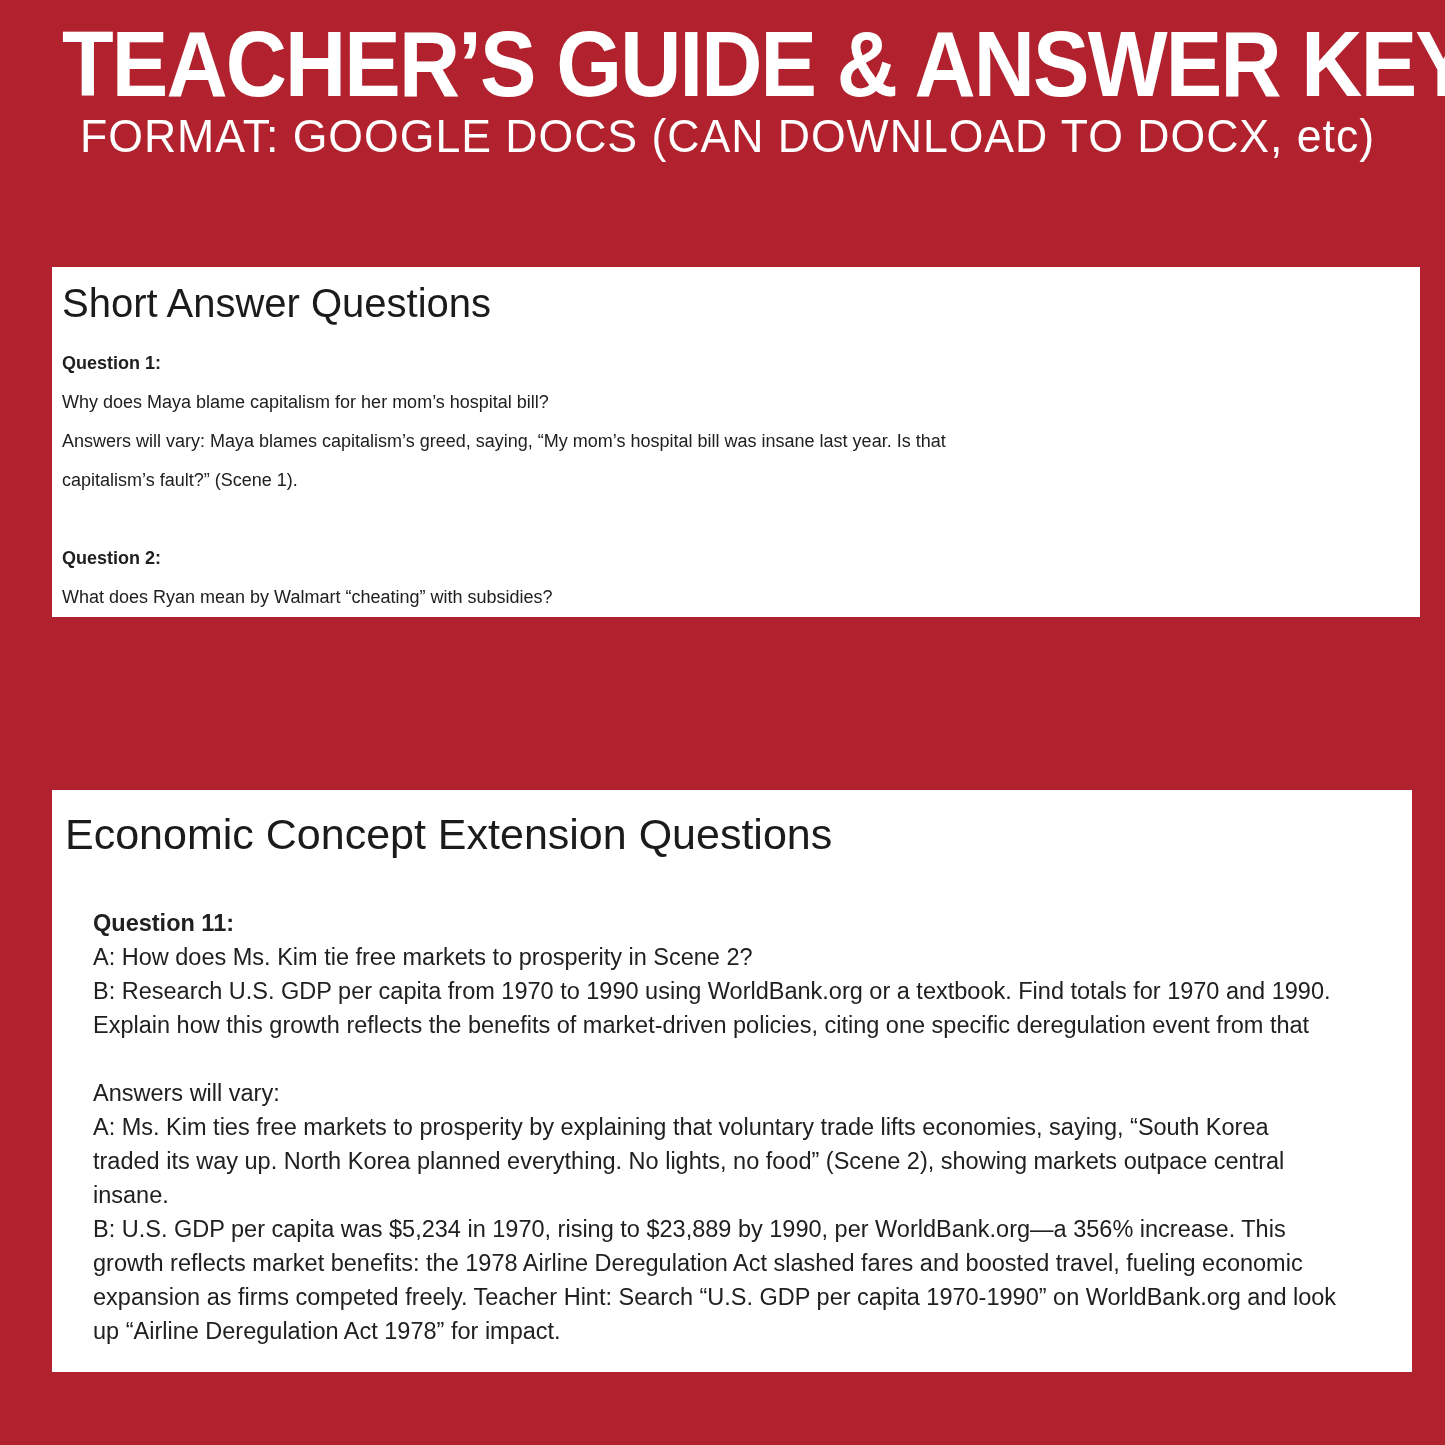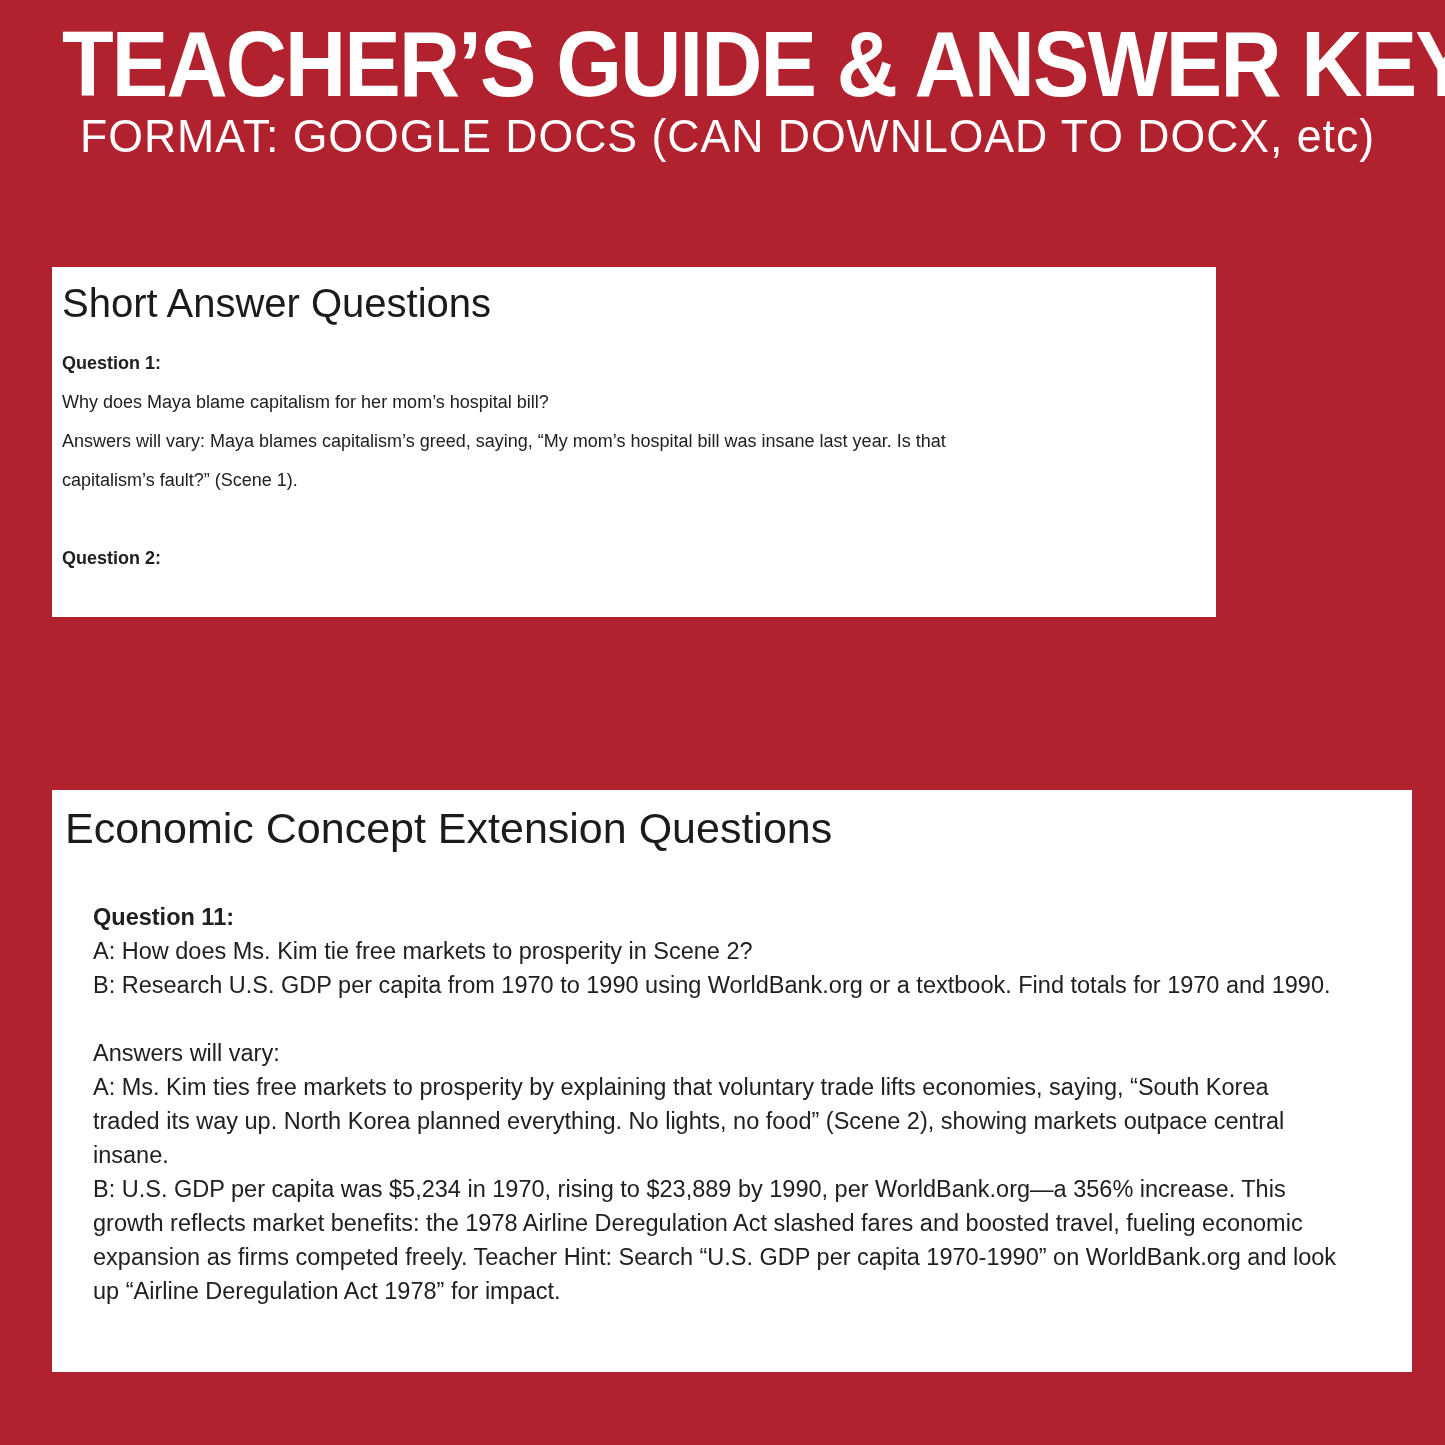--- a/index.html
+++ b/index.html
@@ -44,26 +44,26 @@
   }
 
   
   .panel{
     position:absolute;
     background:var(--panel-white);
     color:var(--text-dark);
     overflow:hidden;
   }
   .panel-short-answer{
-    left:52px;top:267px;width:1164px;height:350px;
+    left:52px;top:267px;width:1368px;height:350px;
     padding:12px 14px 0 10px;
   }
   .panel-extension{
     left:52px;top:790px;width:1360px;height:582px;
-    padding:12px 14px 0 13px;
+    padding:18px 14px 0 13px;
   }
   .panel-heading{
     font-weight:normal;
     color:#1b1b1b;
   }
   .panel-short-answer .panel-heading{
     font-size:40px;
     line-height:48px;
     margin-bottom:17px;
   }
@@ -98,29 +98,31 @@
 
   <section class="panel panel-short-answer">
     <h2 class="panel-heading">Short Answer Questions</h2>
     <div class="lines">
         <div class="line bold">Question 1:</div>
         <div class="line">Why does Maya blame capitalism for her mom’s hospital bill?</div>
         <div class="line">Answers will vary: Maya blames capitalism’s greed, saying, “My mom’s hospital bill was insane last year. Is that</div>
         <div class="line">capitalism’s fault?” (Scene 1).</div>
         <div class="line">&nbsp;</div>
         <div class="line bold">Question 2:</div>
+        <div class="line">What does Ryan mean by Walmart “cheating” with subsidies?</div>
       </div>
   </section>
 
   <section class="panel panel-extension">
     <h2 class="panel-heading">Economic Concept Extension Questions</h2>
     <div class="lines">
         <div class="line bold">Question 11:</div>
         <div class="line">A: How does Ms. Kim tie free markets to prosperity in Scene 2?</div>
         <div class="line">B: Research U.S. GDP per capita from 1970 to 1990 using WorldBank.org or a textbook. Find totals for 1970 and 1990.</div>
+        <div class="line">Explain how this growth reflects the benefits of market-driven policies, citing one specific deregulation event from that</div>
         <div class="line">&nbsp;</div>
         <div class="line">Answers will vary:</div>
         <div class="line">A: Ms. Kim ties free markets to prosperity by explaining that voluntary trade lifts economies, saying, “South Korea</div>
         <div class="line">traded its way up. North Korea planned everything. No lights, no food” (Scene 2), showing markets outpace central</div>
         <div class="line">insane.</div>
         <div class="line">B: U.S. GDP per capita was $5,234 in 1970, rising to $23,889 by 1990, per WorldBank.org—a 356% increase. This</div>
         <div class="line">growth reflects market benefits: the 1978 Airline Deregulation Act slashed fares and boosted travel, fueling economic</div>
         <div class="line">expansion as firms competed freely. Teacher Hint: Search “U.S. GDP per capita 1970-1990” on WorldBank.org and look</div>
         <div class="line">up “Airline Deregulation Act 1978” for impact.</div>
       </div>

